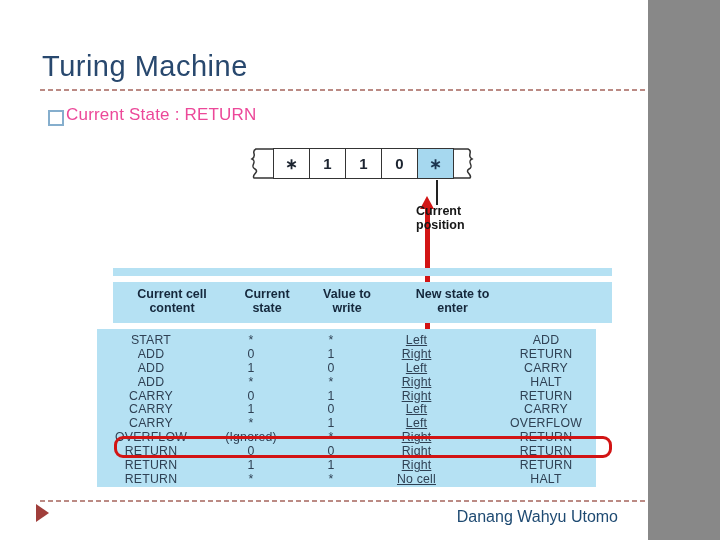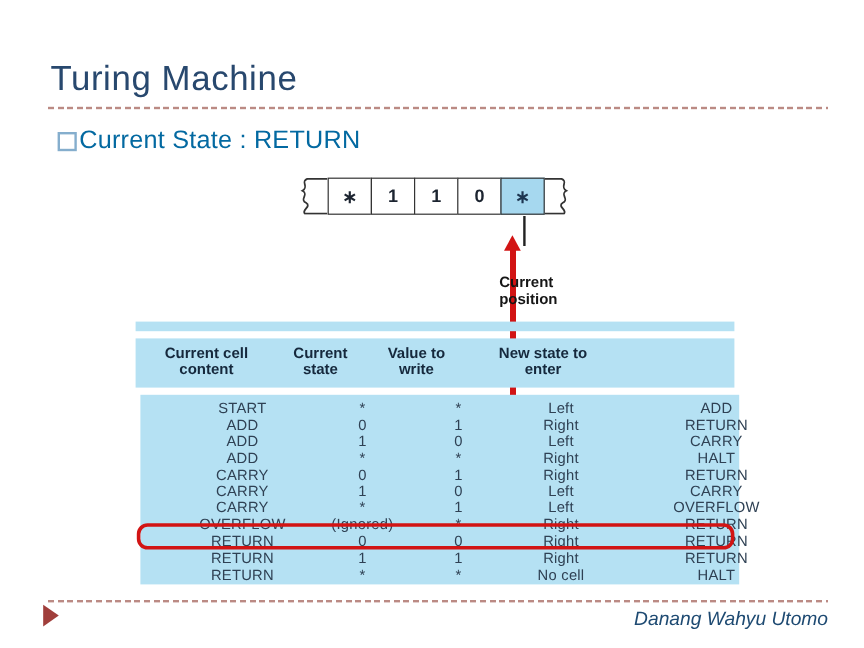--- a/index.html
+++ b/index.html
@@ -1,76 +1,76 @@
 <!DOCTYPE html>
 <html><head>
 <meta charset="utf-8">
 <style>
   html,body{margin:0;padding:0;background:#888;}
   .slide{
-    position:relative; width:720px; height:540px; background:#ffffff;
+    position:relative; width:648px; height:540px; background:#ffffff;
     font-family:"Liberation Sans", sans-serif; overflow:hidden;
     --title:#28486e; --dashed-rule:#bb8a84; --bullet-square:#85aecd;
     --table-bg:#b5e1f3; --table-text:#2f4154; --header-text:#15283c;
     --accent-red:#d21414; --tape-highlight:#a6d8ef;
     --footer-text:#1e4a72; --footer-marker:#a03e3b;
   }
   .title{position:absolute; left:42px; top:50px; font-size:29px; color:var(--title); letter-spacing:0.5px;}
   .rule{position:absolute; left:40px; width:650px; height:2px;
     background:repeating-linear-gradient(90deg, var(--dashed-rule) 0 5px, transparent 5px 8px);}
   .rule-top{top:89px;}
   .rule-bottom{top:500px;}
   .bullet-row{position:absolute; left:48px; top:105px; display:flex; align-items:flex-start;}
   .bullet-square{width:12px; height:12px; border:2px solid var(--bullet-square); margin-top:5px; flex:0 0 auto;}
-  .bullet-text{font-size:21px; color:#0369a1; margin-left:2px; letter-spacing:0.2px;text-align:right;}
+  .bullet-text{font-size:17px; color:#ec4899; margin-left:2px; letter-spacing:0.2px;text-align:right;}
 
   
   .tape-row{position:absolute; left:247px; top:148px; display:flex; align-items:center; height:31px;}
   .tape-cells{display:flex;}
   .tape-cell{box-sizing:border-box; width:37px; height:31px; margin-left:-1px; border:1px solid #343434;
     background:#fff; display:flex; align-items:center; justify-content:center;
     font-size:15px; color:#1c2430; font-weight:bold;}
   .tape-cell:first-child{margin-left:0;}
   .tape-cell.hl{background:var(--tape-highlight); color:#1d3550;}
   .machine-state{position:absolute; left:152px; top:203px; font-size:12.5px; font-weight:bold; color:#161616; letter-spacing:0.2px;}
   .connector{position:absolute; left:436px; top:180px; width:1.5px; height:25px; background:#222;}
   .arrow-head{position:absolute; left:420px; top:196px; width:0; height:0;
     border-left:7px solid transparent; border-right:7px solid transparent;
     border-bottom:13px solid var(--accent-red);}
   .arrow-shaft{position:absolute; left:425px; top:208px; width:5px; height:236px; background:var(--accent-red);}
   .current-pos{position:absolute; left:416px; top:205px; width:54px; font-size:12.5px; font-weight:bold;
-    color:#161616; line-height:13.5px;margin-top:24px;}
+    color:#161616; line-height:13.5px;}
 
   
   .tbl-strip{position:absolute; left:113px; top:268px; width:499px; height:8px; background:var(--table-bg);}
   .tbl-header{position:absolute; left:113px; top:282px; width:499px; height:41px; background:var(--table-bg);
     display:grid; grid-template-columns:118px 72px 88px 105px 116px; padding-top:0; box-sizing:border-box;}
   .th{display:flex; justify-content:center; align-items:flex-start; padding-top:6px;
     font-size:12.5px; font-weight:bold; color:var(--header-text); text-align:center; line-height:13.5px;}
   .th span{display:block;}
   .th.c1 span{max-width:80px;}
   .th.c2 span{max-width:58px;text-align:center;}
   .th.c3{transform:translateX(11px);}
   .th.c4{transform:translateX(9px);}
   .th.c4 span{max-width:74px;}
-  .tbl-body{position:absolute; left:117px; top:329px; width:499px; height:158px; background:var(--table-bg);
-    padding-top:5px; box-sizing:border-box;padding-left:31px;}
+  .tbl-body{position:absolute; left:97px; top:329px; width:499px; height:158px; background:var(--table-bg);
+    padding-top:5px; box-sizing:border-box;}
   .tr{display:grid; grid-template-columns:118px 72px 88px 105px 116px; height:13.9px;}
   .td{font-size:12.3px; color:var(--table-text); text-align:center; line-height:13.9px; letter-spacing:0.2px;}
   .td.c0{transform:translateX(-5px);}
-  .td.c3{transform:translateX(-11px);}
+  .td.c3{transform:translateX(-11px);text-decoration:underline;}
   .td.c4{transform:translateX(8px);}
   .row-highlight{position:absolute; left:114px; top:436px; width:492px; height:16px;
     border:3px solid var(--accent-red); border-radius:9px;}
 
   
   .footer-marker{position:absolute; left:36px; top:504px; width:0; height:0;
     border-top:9px solid transparent; border-bottom:9px solid transparent;
     border-left:13px solid var(--footer-marker);}
-  .footer-text{position:absolute; right:30px; top:508px; font-size:16px; color:var(--footer-text);font-style:italic;}
+  .footer-text{position:absolute; right:30px; top:508px; font-size:16px; color:var(--footer-text);}
 </style>
 </head>
 <body>
 
 <div class="slide" style="--title: #28486e; --dashed-rule: #bb8a84; --bullet-square: #85aecd; --table-bg: #b5e1f3; --table-text: #2f4154; --header-text: #15283c; --accent-red: #d21414; --tape-highlight: #a6d8ef; --footer-text: #1e4a72; --footer-marker: #a03e3b;">
 
   <div class="title">Turing Machine</div>
   <div class="rule rule-top"></div>
 
   <div class="bullet-row">

